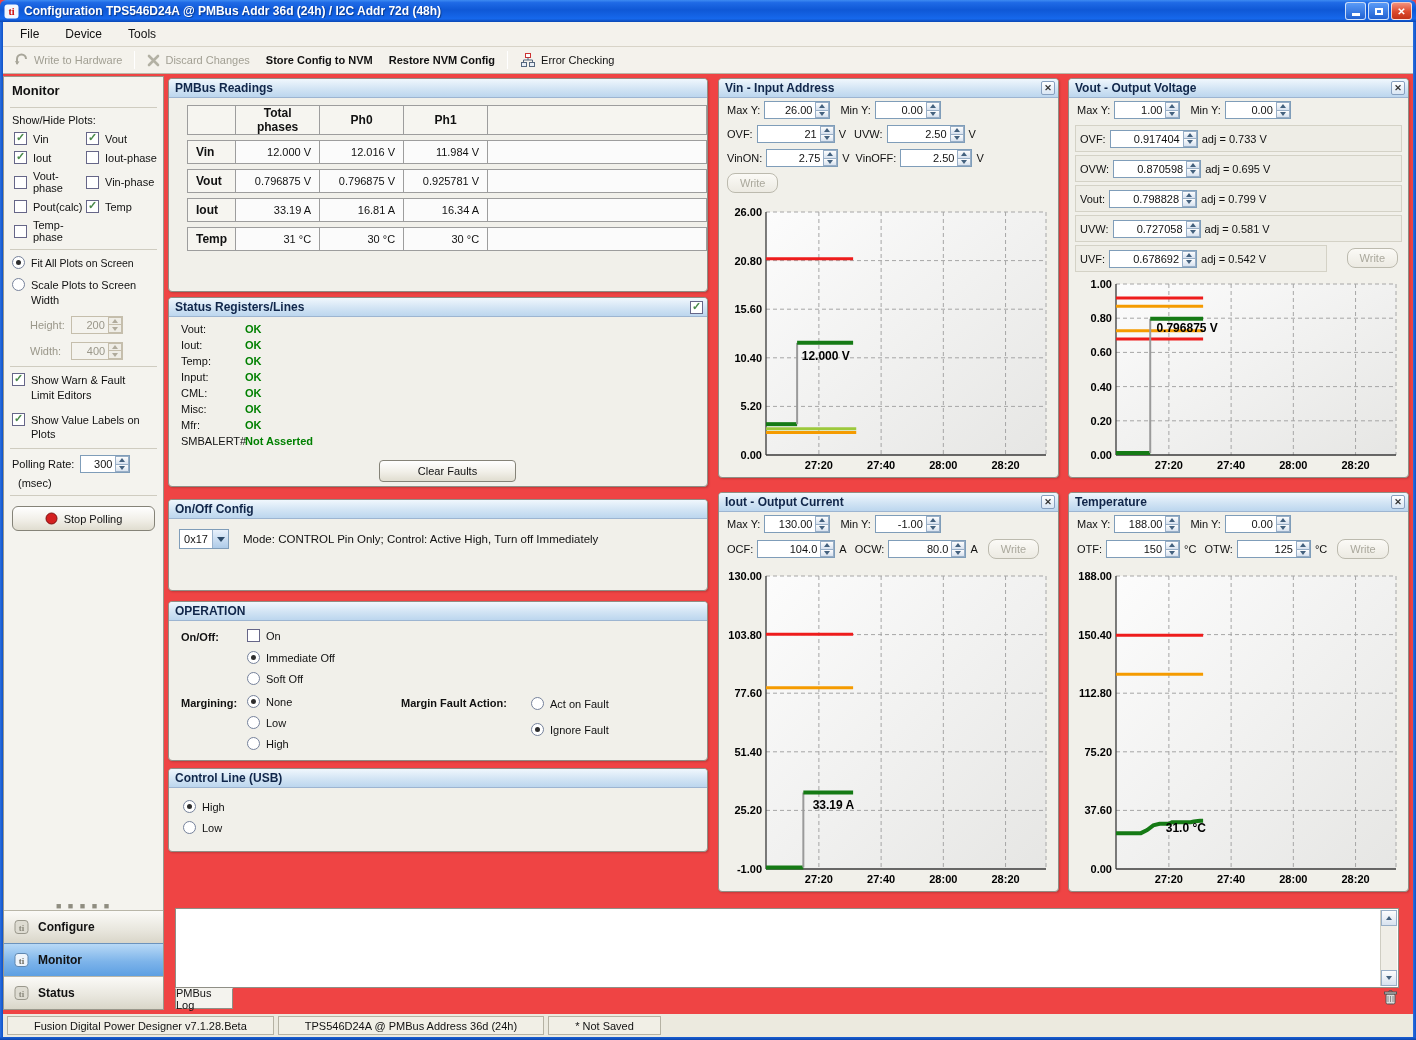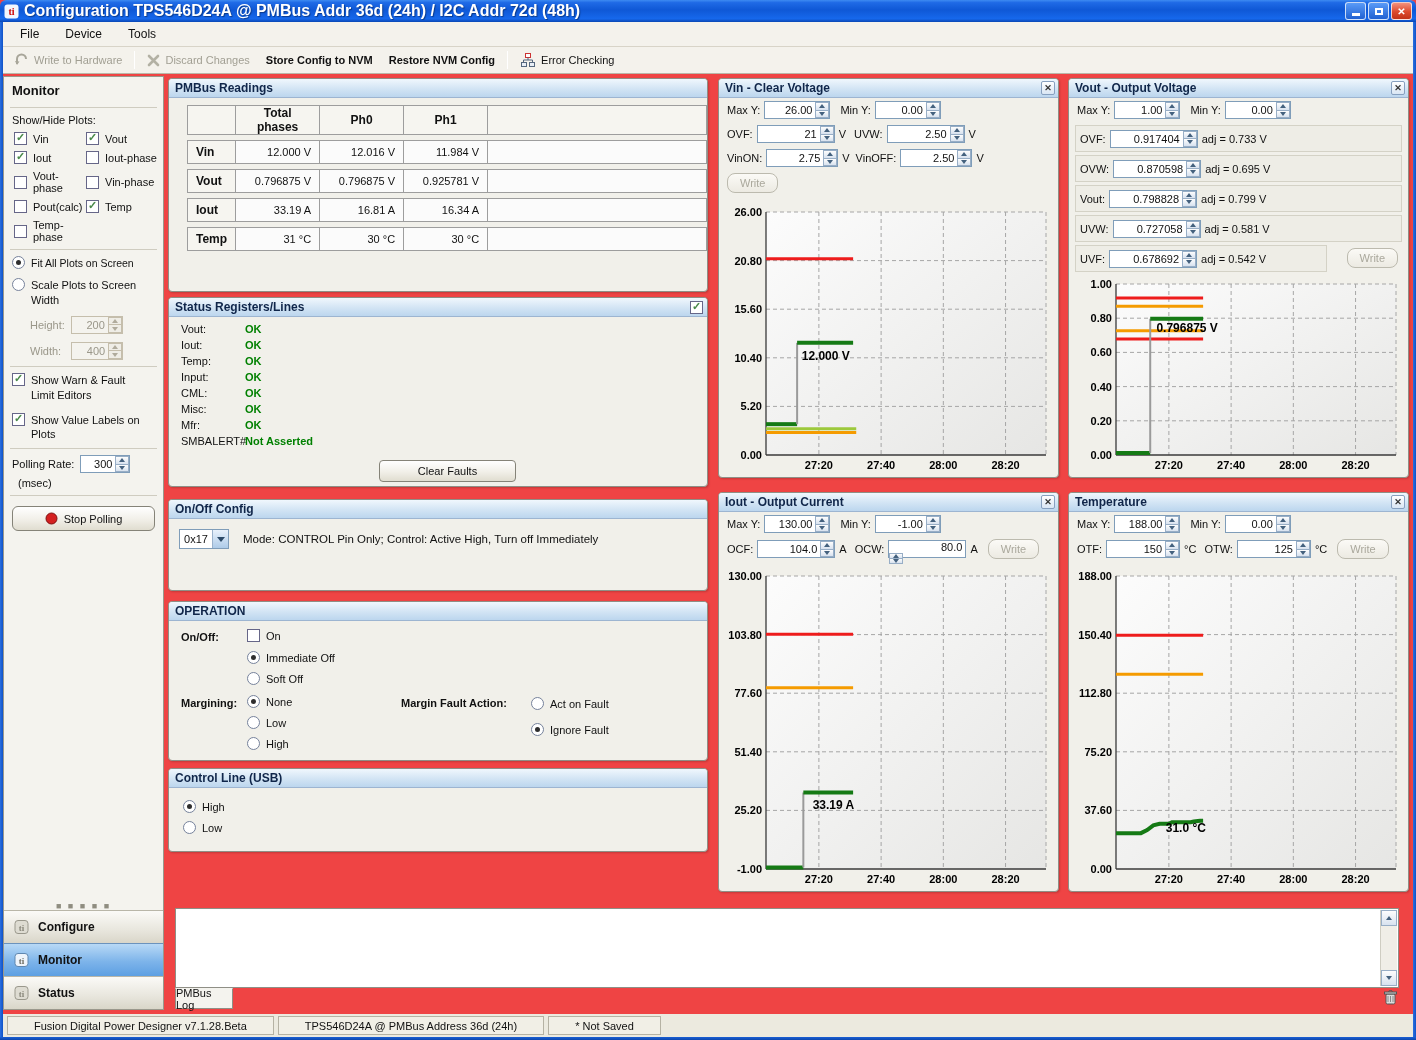--- a/index.html
+++ b/index.html
@@ -10,21 +10,21 @@
   
   .frame-l,.frame-r,.frame-b { position:absolute; background:linear-gradient(90deg,#2b6fe0,#0f53c8); z-index:50; }
   .frame-l { left:0; top:22px; width:3px; bottom:0; }
   .frame-r { right:0; top:22px; width:3px; bottom:0; }
   .frame-b { left:0; right:0; bottom:0; height:3px; background:linear-gradient(#1a5fd4,#0b46ad); }
 
   
   .titlebar { position:absolute; left:0; top:0; width:1416px; height:22px; border-radius:6px 6px 0 0;
     background:linear-gradient(#3d8bf2 0%, #1f6ae6 12%, #0f58d6 45%, #1668ec 85%, #0a47b4 100%);
     display:flex; align-items:center; padding:0 4px; z-index:60; }
-  .titlebar .ttext { color:#fff; font-weight:bold; font-size:16px; margin-left:5px; text-shadow:1px 1px 1px #0a3a8c; flex:1;
+  .titlebar .ttext { color:#fff; font-weight:bold; font-size:12px; margin-left:5px; text-shadow:1px 1px 1px #0a3a8c; flex:1;
     white-space:nowrap; overflow:hidden; }
   .winbtns { display:flex; gap:2px; }
   .wbtn { width:21px; height:18px; border:1px solid rgba(255,255,255,.75); border-radius:3px; display:flex;
     align-items:center; justify-content:center; color:#fff; font-size:10px; font-weight:bold; }
   .wbtn.mm { background:linear-gradient(#5a9bf7,#2061d2); }
   .wbtn.close { background:linear-gradient(#f3917c,#dd4a2d 55%,#c23318); }
   .minglyph { width:8px; height:3px; background:#fff; margin-top:7px; }
   .maxglyph { width:8px; height:7px; border:2px solid #fff; }
 
   
@@ -507,21 +507,21 @@
         <span>High</span>
       </span>
     <span class="abs ctl-row" style="left:14px; top:52px;">
         <span class="rb"></span>
         <span>Low</span>
       </span>
   </div>
 
   <div class="panel" id="p-vin" style="left:718px; top:78px; width:341px; height:400px;">
     <div class="phead">
-      <span>Vin - Clear Voltage</span>
+      <span>Vin - Input Address</span>
       <span class="pclose">
           <span>✕</span>
         </span>
     </div>
     <div class="frow">
       <span>Max Y:</span>
       <span class="nfield" style="width:66px;">
           <span class="nval" style="flex:1;">26.00</span>
           <span class="spin">
             <span class="sb">
@@ -839,21 +839,21 @@
             <span class="sb">
               <i class="arr-up"></i>
             </span>
             <span class="sb">
               <i class="arr-dn"></i>
             </span>
           </span>
         </span>
       <span>A</span>
       <span style="margin-left:4px;">OCW:</span>
-      <span class="nfield" style="width:78px;flex-direction:column;">
+      <span class="nfield" style="width:78px;">
           <span class="nval" style="flex:1;">80.0</span>
           <span class="spin">
             <span class="sb">
               <i class="arr-up"></i>
             </span>
             <span class="sb">
               <i class="arr-dn"></i>
             </span>
           </span>
         </span>

